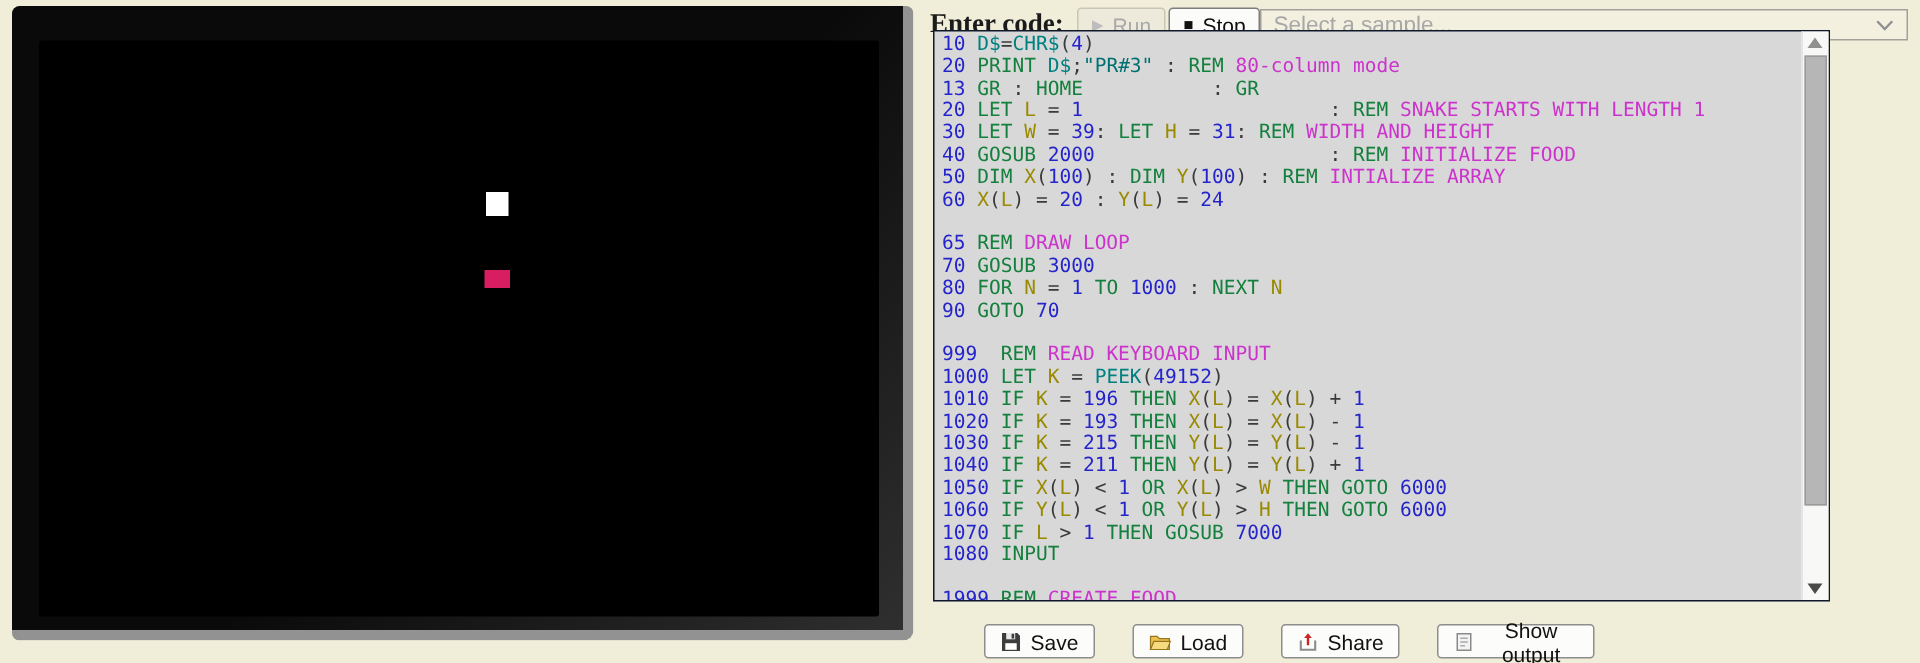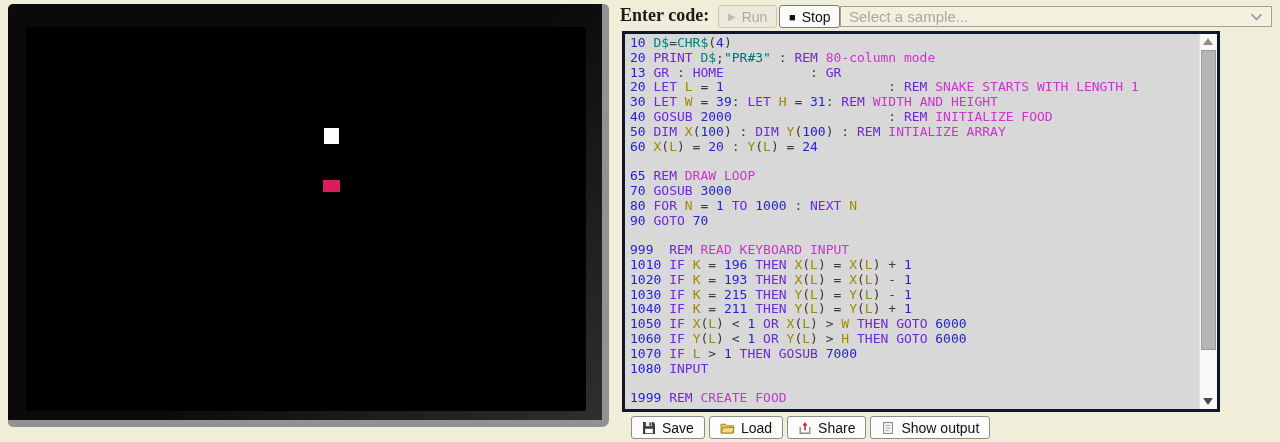--- a/index.html
+++ b/index.html
@@ -21,35 +21,35 @@
   .btn-run{left:718px;background:#edeadb;border:1px solid #c9c6b4;color:#a9a9a9;}
   .btn-run .glyph{color:#bdbdbd;font-size:10px;}
   .btn-stop{left:779px;background:#fbfbfa;border:1px solid #7d7d7d;color:#0f0f0f;cursor:pointer;}
   .btn-stop .glyph{color:#111;font-size:11px;}
   .sample-select{position:absolute;left:840px;top:6px;width:432px;height:21px;box-sizing:border-box;
     background:#f3f0e0;border:1px solid #a3a09a;color:#a7a7a7;font-size:15px;
     display:flex;align-items:center;padding:0 8px;cursor:pointer;}
   .sample-select .chev{margin-left:auto;display:flex;align-items:center;}
 
   
-  .editor{position:absolute;left:622px;top:31px;width:598px;height:381px;box-sizing:border-box;
-    background:#d8d8d8;border:3px solid #0f172a;}
+  .editor{position:absolute;left:622px;top:20px;width:598px;height:381px;box-sizing:border-box;
+    background:#d8d8d8;border:1px solid #0f172a;}
   .code-area{position:absolute;left:0;top:0;right:17px;bottom:0;overflow:hidden;padding:2px 0 0 5px;
     font-family:"DejaVu Sans Mono",monospace;font-size:13px;line-height:14.8px;}
   .code-line{white-space:pre;height:14.8px;}
-  .tk-n{color:#2424cc;} .tk-k{color:#6d28d9;} .tk-v{color:#9a8a00;}
+  .tk-n{color:#2424cc;} .tk-k{color:#15803d;} .tk-v{color:#9a8a00;}
   .tk-f{color:#008080;} .tk-s{color:#007070;} .tk-o{color:#3a3a3a;}
   .tk-c{color:#cc33cc;}
   .scrollbar{position:absolute;top:0;right:0;bottom:0;width:17px;background:#f8f8f6;border-left:1px solid #e3e3e1;}
   .sb-up{position:absolute;top:4px;left:3px;width:0;height:0;border-left:5px solid transparent;border-right:5px solid transparent;border-bottom:7px solid #909090;}
   .sb-thumb{position:absolute;top:16px;left:1px;right:1px;height:298px;background:#b6b6b6;border:1px solid #9b9b9b;}
   .sb-down{position:absolute;bottom:4px;left:3px;width:0;height:0;border-left:5px solid transparent;border-right:5px solid transparent;border-top:7px solid #4a4a4a;}
 
   
-  .actions{position:absolute;left:631px;top:416px;display:flex;gap:4px;}
+  .actions{position:absolute;left:656px;top:416px;display:flex;gap:25px;}
   .btn-action{height:23px;box-sizing:border-box;background:#fcfcfa;border:1px solid #8d8d8d;border-radius:3px;
     display:inline-flex;align-items:center;gap:6px;padding:0 10px;font-size:14px;color:#111;cursor:pointer;
     font-family:"Liberation Sans",sans-serif;}
   .icon{display:flex;align-items:center;}
 </style>
 </head>
 <body>
 
 <div class="page">
 
@@ -91,20 +91,21 @@
         <div class="code-line"><span class="tk-n">40</span><span class="tk-o"> </span><span class="tk-k">GOSUB</span><span class="tk-o"> </span><span class="tk-n">2000</span><span class="tk-o">                    : </span><span class="tk-k">REM</span><span class="tk-c"> INITIALIZE FOOD</span></div>
         <div class="code-line"><span class="tk-n">50</span><span class="tk-o"> </span><span class="tk-k">DIM</span><span class="tk-o"> </span><span class="tk-v">X</span><span class="tk-o">(</span><span class="tk-n">100</span><span class="tk-o">) : </span><span class="tk-k">DIM</span><span class="tk-o"> </span><span class="tk-v">Y</span><span class="tk-o">(</span><span class="tk-n">100</span><span class="tk-o">) : </span><span class="tk-k">REM</span><span class="tk-c"> INTIALIZE ARRAY</span></div>
         <div class="code-line"><span class="tk-n">60</span><span class="tk-o"> </span><span class="tk-v">X</span><span class="tk-o">(</span><span class="tk-v">L</span><span class="tk-o">) = </span><span class="tk-n">20</span><span class="tk-o"> : </span><span class="tk-v">Y</span><span class="tk-o">(</span><span class="tk-v">L</span><span class="tk-o">) = </span><span class="tk-n">24</span></div>
         <div class="code-line"> </div>
         <div class="code-line"><span class="tk-n">65</span><span class="tk-o"> </span><span class="tk-k">REM</span><span class="tk-c"> DRAW LOOP</span></div>
         <div class="code-line"><span class="tk-n">70</span><span class="tk-o"> </span><span class="tk-k">GOSUB</span><span class="tk-o"> </span><span class="tk-n">3000</span></div>
         <div class="code-line"><span class="tk-n">80</span><span class="tk-o"> </span><span class="tk-k">FOR</span><span class="tk-o"> </span><span class="tk-v">N</span><span class="tk-o"> = </span><span class="tk-n">1</span><span class="tk-o"> </span><span class="tk-k">TO</span><span class="tk-o"> </span><span class="tk-n">1000</span><span class="tk-o"> : </span><span class="tk-k">NEXT</span><span class="tk-o"> </span><span class="tk-v">N</span></div>
         <div class="code-line"><span class="tk-n">90</span><span class="tk-o"> </span><span class="tk-k">GOTO</span><span class="tk-o"> </span><span class="tk-n">70</span></div>
         <div class="code-line"> </div>
         <div class="code-line"><span class="tk-n">999</span><span class="tk-o">  </span><span class="tk-k">REM</span><span class="tk-c"> READ KEYBOARD INPUT</span></div>
+        <div class="code-line"><span class="tk-n">1000</span><span class="tk-o"> </span><span class="tk-k">LET</span><span class="tk-o"> </span><span class="tk-v">K</span><span class="tk-o"> = </span><span class="tk-f">PEEK</span><span class="tk-o">(</span><span class="tk-n">49152</span><span class="tk-o">)</span></div>
         <div class="code-line"><span class="tk-n">1010</span><span class="tk-o"> </span><span class="tk-k">IF</span><span class="tk-o"> </span><span class="tk-v">K</span><span class="tk-o"> = </span><span class="tk-n">196</span><span class="tk-o"> </span><span class="tk-k">THEN</span><span class="tk-o"> </span><span class="tk-v">X</span><span class="tk-o">(</span><span class="tk-v">L</span><span class="tk-o">) = </span><span class="tk-v">X</span><span class="tk-o">(</span><span class="tk-v">L</span><span class="tk-o">) + </span><span class="tk-n">1</span></div>
         <div class="code-line"><span class="tk-n">1020</span><span class="tk-o"> </span><span class="tk-k">IF</span><span class="tk-o"> </span><span class="tk-v">K</span><span class="tk-o"> = </span><span class="tk-n">193</span><span class="tk-o"> </span><span class="tk-k">THEN</span><span class="tk-o"> </span><span class="tk-v">X</span><span class="tk-o">(</span><span class="tk-v">L</span><span class="tk-o">) = </span><span class="tk-v">X</span><span class="tk-o">(</span><span class="tk-v">L</span><span class="tk-o">) - </span><span class="tk-n">1</span></div>
         <div class="code-line"><span class="tk-n">1030</span><span class="tk-o"> </span><span class="tk-k">IF</span><span class="tk-o"> </span><span class="tk-v">K</span><span class="tk-o"> = </span><span class="tk-n">215</span><span class="tk-o"> </span><span class="tk-k">THEN</span><span class="tk-o"> </span><span class="tk-v">Y</span><span class="tk-o">(</span><span class="tk-v">L</span><span class="tk-o">) = </span><span class="tk-v">Y</span><span class="tk-o">(</span><span class="tk-v">L</span><span class="tk-o">) - </span><span class="tk-n">1</span></div>
         <div class="code-line"><span class="tk-n">1040</span><span class="tk-o"> </span><span class="tk-k">IF</span><span class="tk-o"> </span><span class="tk-v">K</span><span class="tk-o"> = </span><span class="tk-n">211</span><span class="tk-o"> </span><span class="tk-k">THEN</span><span class="tk-o"> </span><span class="tk-v">Y</span><span class="tk-o">(</span><span class="tk-v">L</span><span class="tk-o">) = </span><span class="tk-v">Y</span><span class="tk-o">(</span><span class="tk-v">L</span><span class="tk-o">) + </span><span class="tk-n">1</span></div>
         <div class="code-line"><span class="tk-n">1050</span><span class="tk-o"> </span><span class="tk-k">IF</span><span class="tk-o"> </span><span class="tk-v">X</span><span class="tk-o">(</span><span class="tk-v">L</span><span class="tk-o">) &lt; </span><span class="tk-n">1</span><span class="tk-o"> </span><span class="tk-k">OR</span><span class="tk-o"> </span><span class="tk-v">X</span><span class="tk-o">(</span><span class="tk-v">L</span><span class="tk-o">) &gt; </span><span class="tk-v">W</span><span class="tk-o"> </span><span class="tk-k">THEN</span><span class="tk-o"> </span><span class="tk-k">GOTO</span><span class="tk-o"> </span><span class="tk-n">6000</span></div>
         <div class="code-line"><span class="tk-n">1060</span><span class="tk-o"> </span><span class="tk-k">IF</span><span class="tk-o"> </span><span class="tk-v">Y</span><span class="tk-o">(</span><span class="tk-v">L</span><span class="tk-o">) &lt; </span><span class="tk-n">1</span><span class="tk-o"> </span><span class="tk-k">OR</span><span class="tk-o"> </span><span class="tk-v">Y</span><span class="tk-o">(</span><span class="tk-v">L</span><span class="tk-o">) &gt; </span><span class="tk-v">H</span><span class="tk-o"> </span><span class="tk-k">THEN</span><span class="tk-o"> </span><span class="tk-k">GOTO</span><span class="tk-o"> </span><span class="tk-n">6000</span></div>
         <div class="code-line"><span class="tk-n">1070</span><span class="tk-o"> </span><span class="tk-k">IF</span><span class="tk-o"> </span><span class="tk-v">L</span><span class="tk-o"> &gt; </span><span class="tk-n">1</span><span class="tk-o"> </span><span class="tk-k">THEN</span><span class="tk-o"> </span><span class="tk-k">GOSUB</span><span class="tk-o"> </span><span class="tk-n">7000</span></div>
         <div class="code-line"><span class="tk-n">1080</span><span class="tk-o"> </span><span class="tk-k">INPUT</span></div>
         <div class="code-line"> </div>
         <div class="code-line"><span class="tk-n">1999</span><span class="tk-o"> </span><span class="tk-k">REM</span><span class="tk-c"> CREATE FOOD</span></div>

